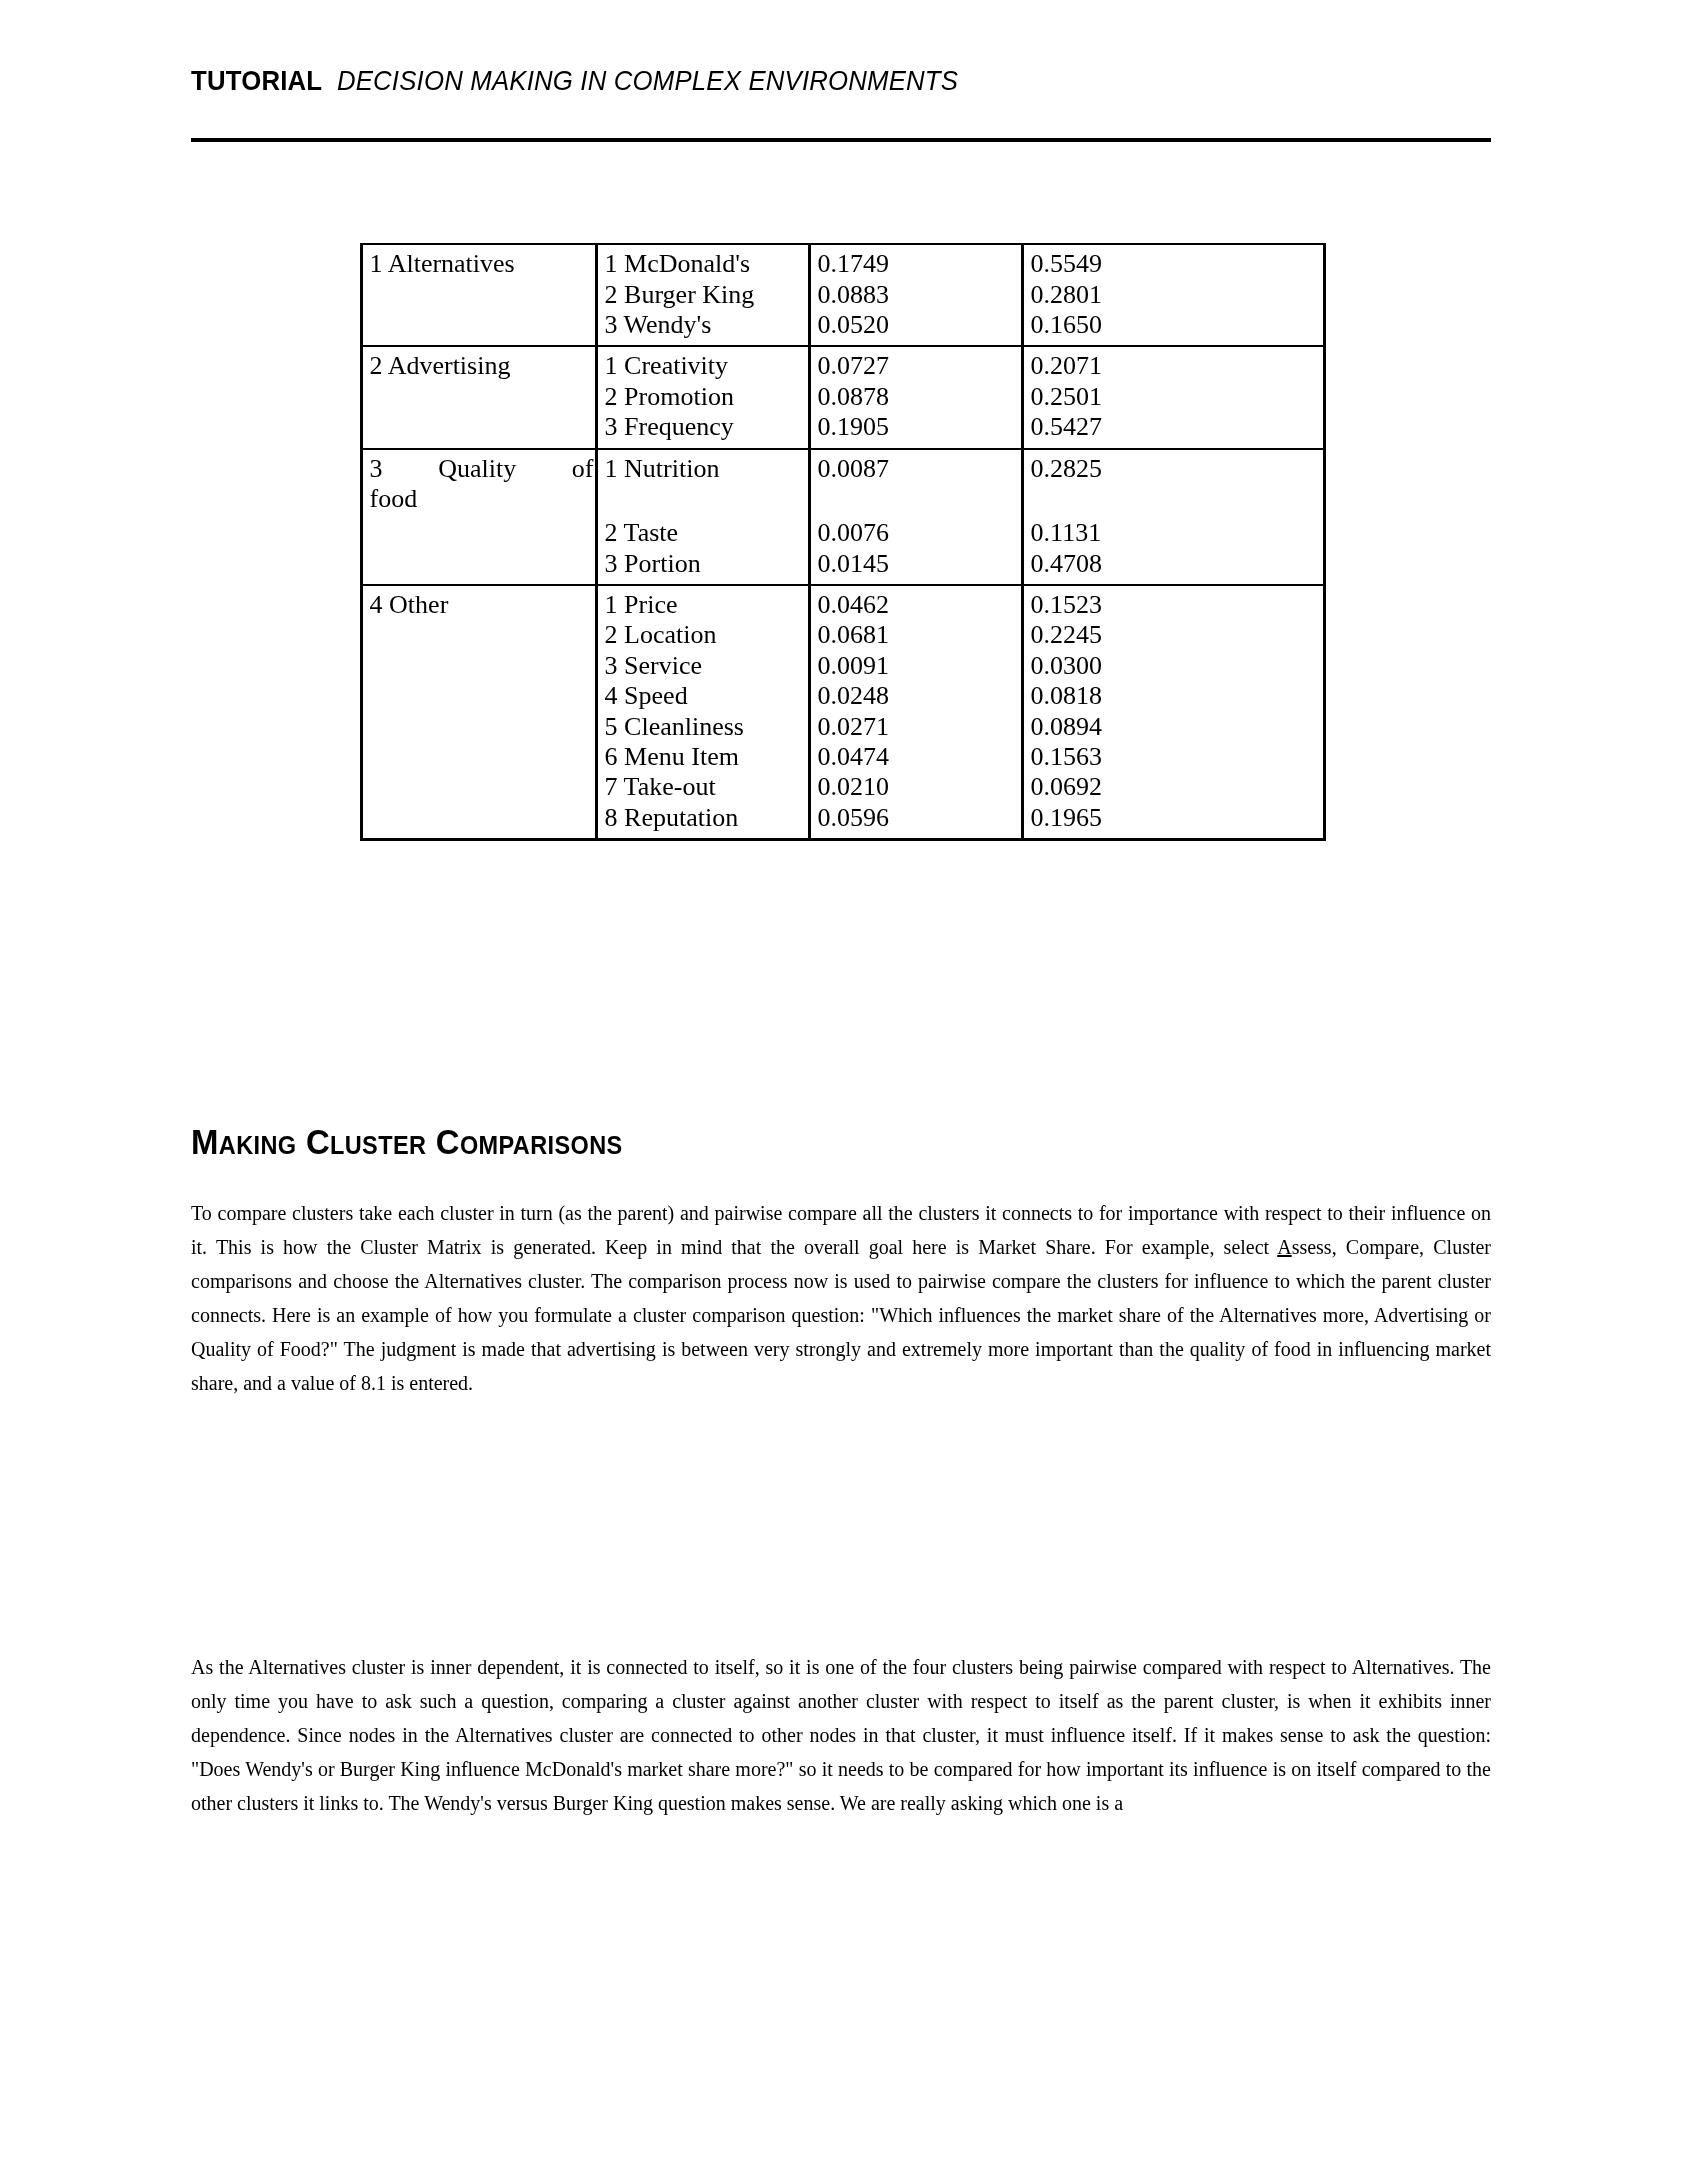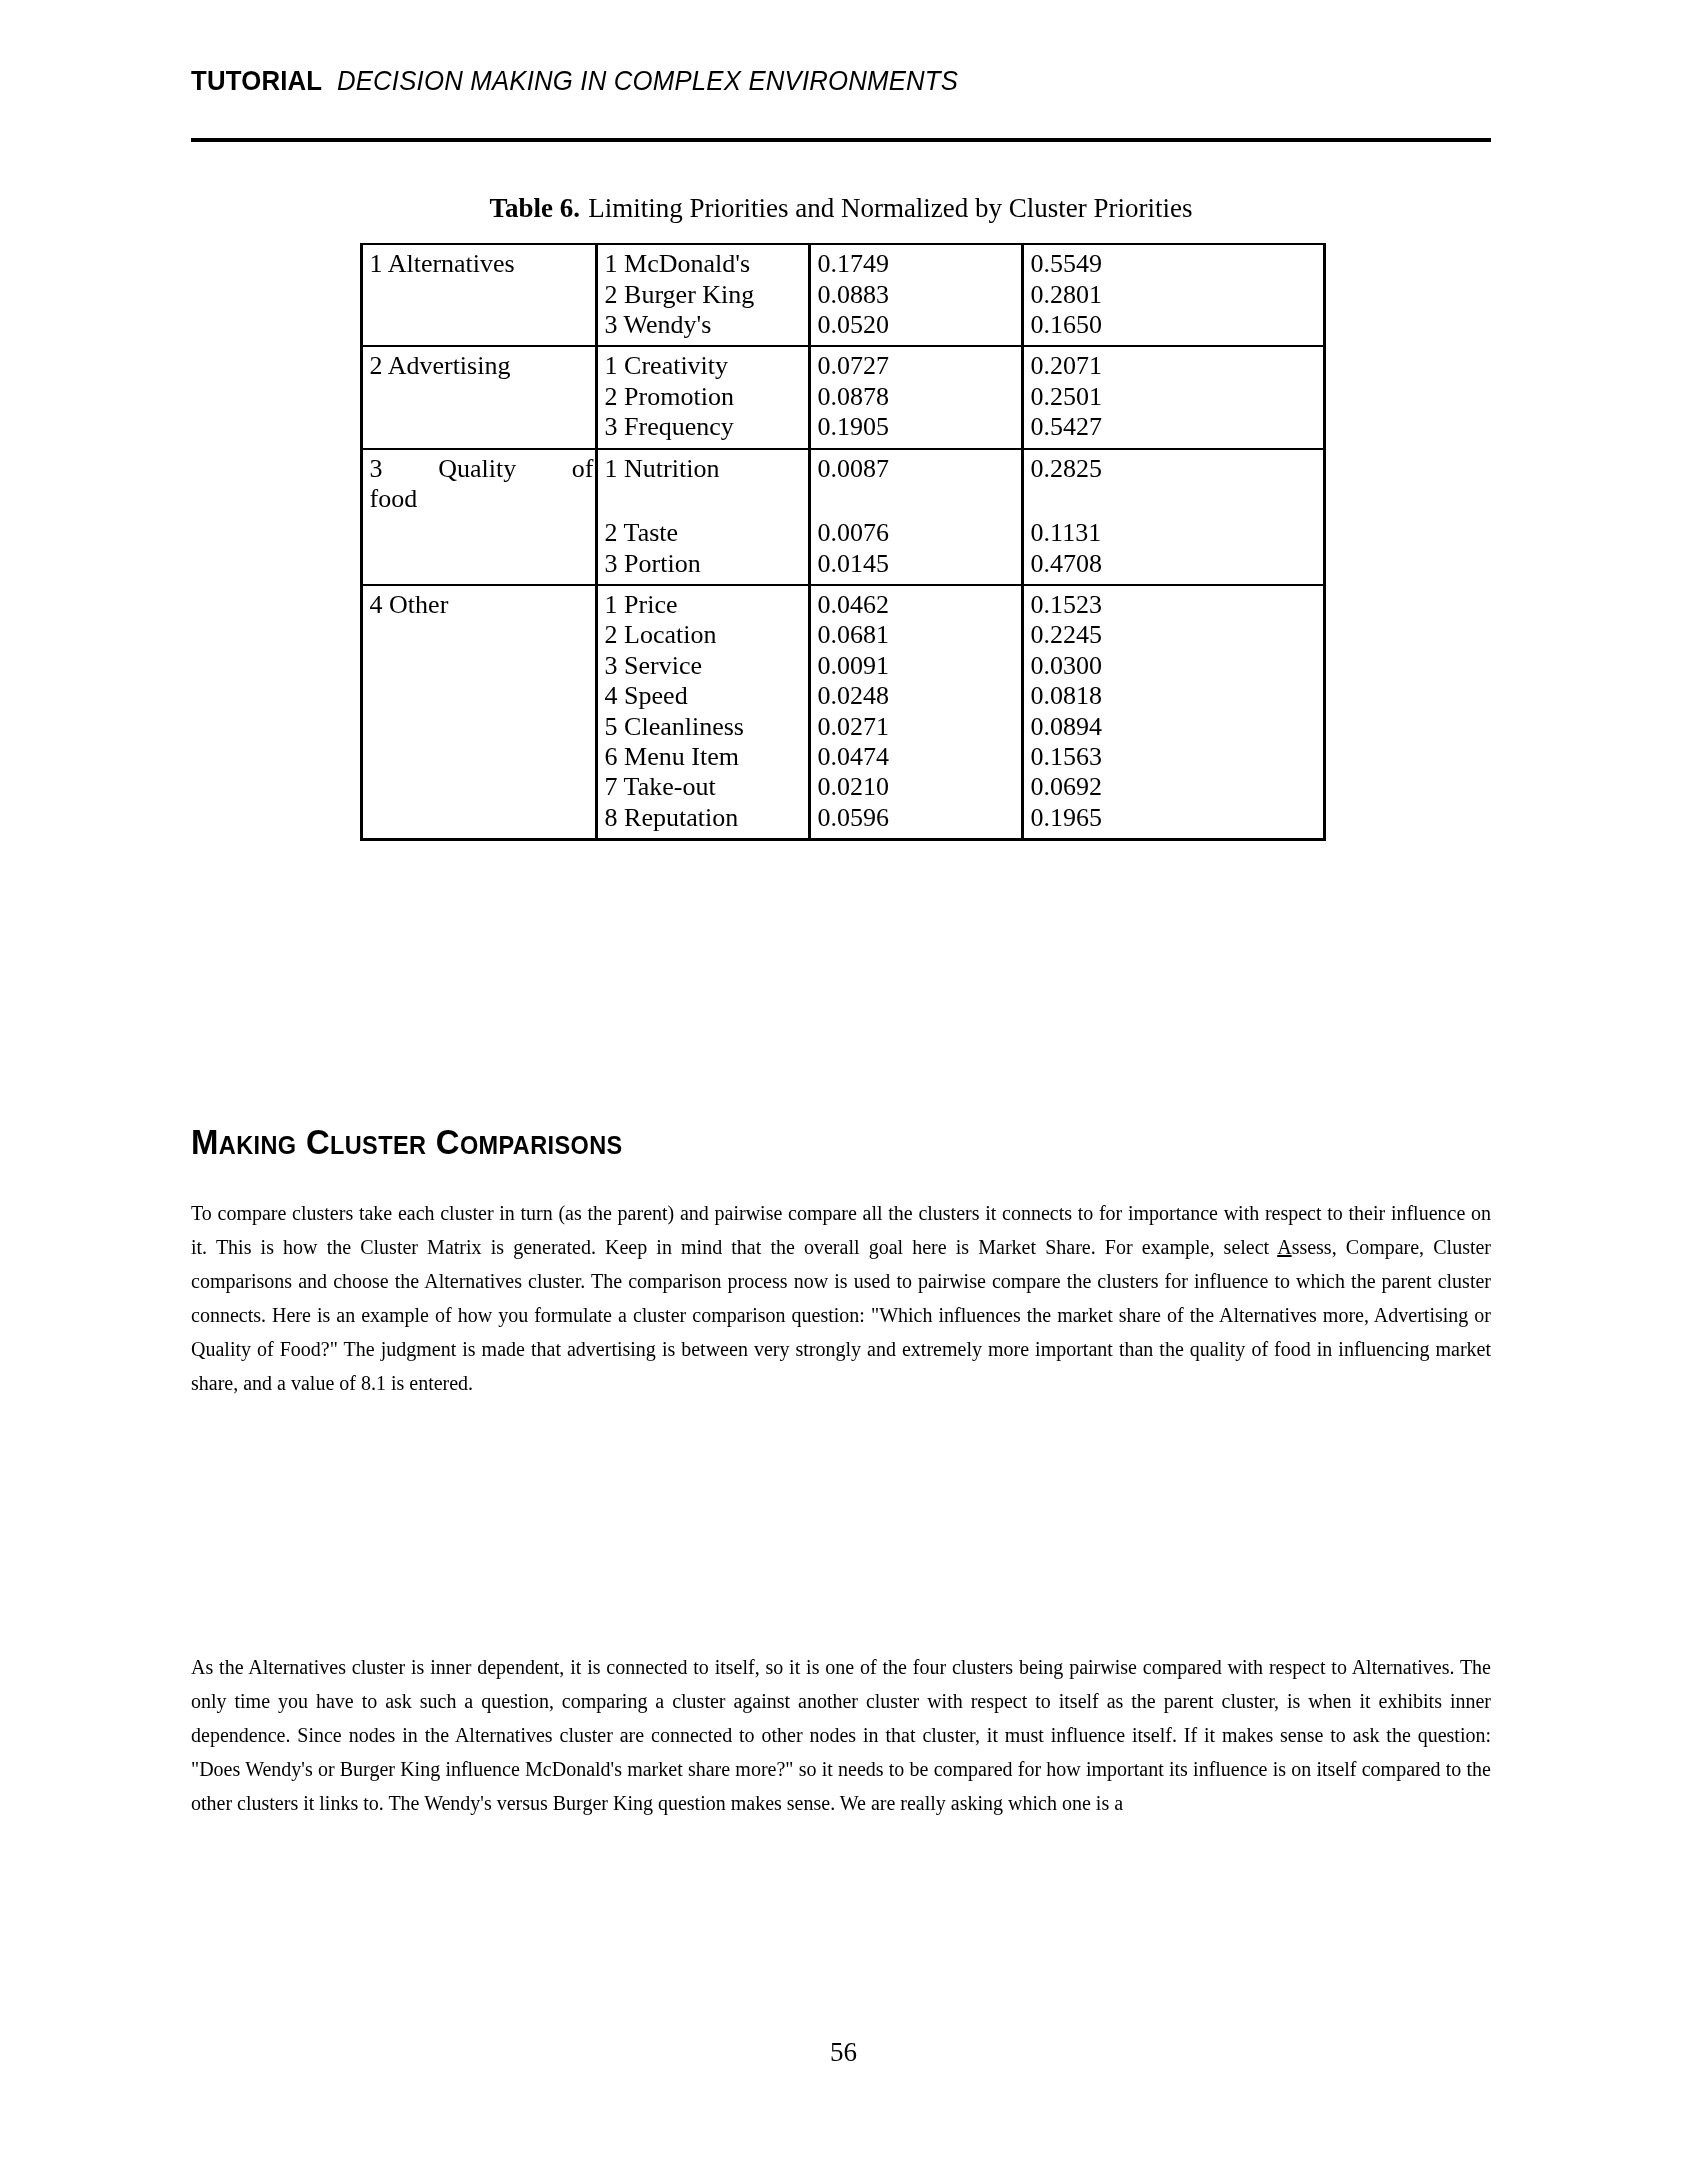--- a/index.html
+++ b/index.html
@@ -188,23 +188,20 @@
 <div class="page">
 
   <div class="runhead-wrap">
     <div class="runhead">
       <span class="rh-label">TUTORIAL</span>
       <span>&nbsp;</span><span class="rh-title">DECISION MAKING IN COMPLEX ENVIRONMENTS</span>
     </div>
   </div>
   <div class="runhead-rule"></div>
 
-  <div class="table-caption">
-    <span class="cap-strong">Table 6.</span><span class="cap-gap"></span><span>Limiting Priorities and Normalized by Cluster Priorities</span>
-  </div>
 
   <table class="tbl">
     <colgroup>
       <col class="c1">
         <col class="c2">
         <col class="c3">
         <col class="c4">
     </colgroup>
     <tbody>
 
@@ -340,16 +337,15 @@
     </tbody>
   </table>
 
   <div class="h1-sec">Making Cluster Comparisons</div>
 
   <div class="para p1"><span>To compare clusters take each cluster in turn (as the parent) and pairwise compare all the clusters it connects to for importance with respect to their influence on it.  This is how the Cluster Matrix is generated.  Keep in mind that the overall goal here is Market Share.  For example, select </span><span class="u">A</span><span>ssess, Compare, Cluster comparisons and choose the Alternatives cluster. The comparison process now is used to pairwise compare the clusters for influence to which the parent cluster connects. Here is an example of how you formulate a cluster comparison question: "Which influences the market share of the Alternatives more, Advertising or Quality of Food?"  The judgment is made that advertising is between very strongly and extremely more important than the quality of food in influencing market share, and a value of 8.1 is entered.</span></div>
 
 
   <div class="para p2">As the Alternatives cluster is inner dependent, it is connected to itself, so it is one of the four clusters being pairwise compared with respect to Alternatives. The only time you have to ask such a question, comparing a cluster against another cluster with respect to itself as the parent cluster, is when it exhibits inner dependence.   Since nodes in the Alternatives cluster are connected to other nodes in that cluster, it must influence itself.  If it makes sense to ask the question: "Does Wendy's or Burger King influence McDonald's market share more?" so it needs to be compared for how important its influence is on itself compared to the other clusters it links to.  The Wendy's versus Burger King question makes sense.  We are really asking which one is a</div>
 
-  <div class="folio">56</div>
 
 </div>
 
 
 </body></html>

